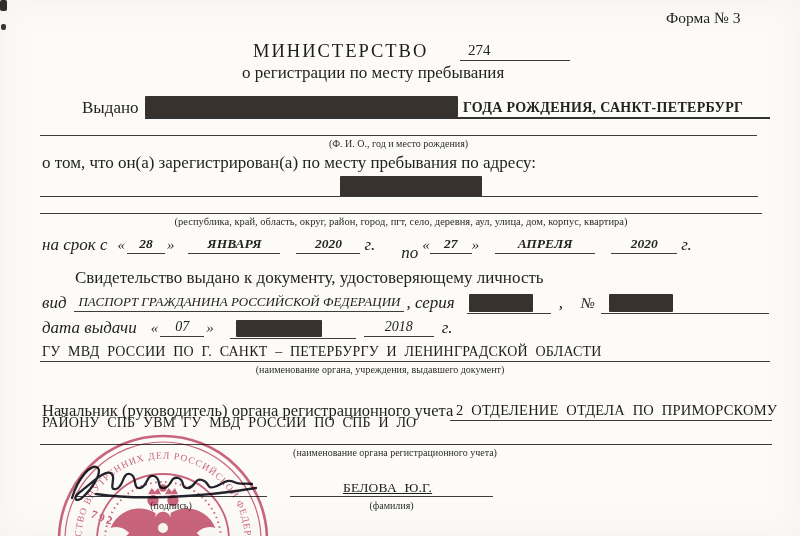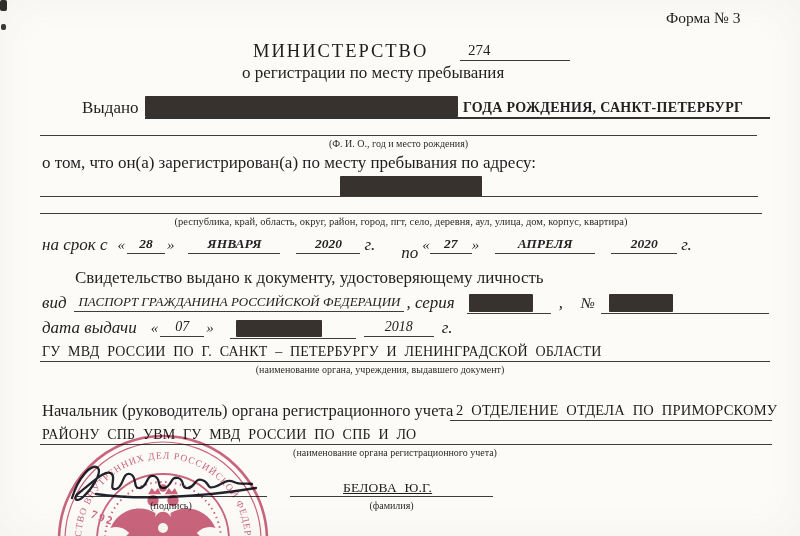--- a/index.html
+++ b/index.html
@@ -120,21 +120,21 @@
     <span class="lbl" style="margin-left:8px;">г.</span>
   </div>
 
   <div class="abs typed" style="left:42px;top:344px;">ГУ МВД РОССИИ ПО Г. САНКТ – ПЕТЕРБУРГУ И ЛЕНИНГРАДСКОЙ ОБЛАСТИ</div>
   <div class="abs ln" style="left:40px;top:361px;width:730px;"></div>
   <div class="abs cap" style="left:40px;top:364px;width:680px;">(наименование органа, учреждения, выдавшего документ)</div>
 
   <div class="abs t" style="left:42px;top:400px;font-size:16.5px;">Начальник (руководитель) органа регистрационного учета</div>
   <div class="abs typed" style="left:456px;top:402px;font-size:14.5px;">2 ОТДЕЛЕНИЕ ОТДЕЛА  ПО ПРИМОРСКОМУ</div>
   <div class="abs ln" style="left:450px;top:420px;width:322px;"></div>
-  <div class="abs typed" style="left:42px;top:427px;">РАЙОНУ СПБ УВМ  ГУ  МВД РОССИИ  ПО СПБ  И  ЛО</div>
+  <div class="abs typed" style="left:42px;top:415px;">РАЙОНУ СПБ УВМ  ГУ  МВД РОССИИ  ПО СПБ  И  ЛО</div>
   <div class="abs ln" style="left:40px;top:444px;width:732px;"></div>
   <div class="abs cap" style="left:40px;top:447px;width:710px;">(наименование органа регистрационного учета)</div>
 
   <div class="abs ln" style="left:75px;top:496px;width:192px;"></div>
   <div class="abs cap" style="left:75px;top:500px;width:192px;">(подпись)</div>
 
   <div class="abs typed" style="left:343px;top:480px;font-size:13.5px;text-decoration:underline;">БЕЛОВА  Ю.Г.</div>
   <div class="abs ln" style="left:290px;top:496px;width:203px;"></div>
   <div class="abs cap" style="left:290px;top:500px;width:203px;">(фамилия)</div>
 

